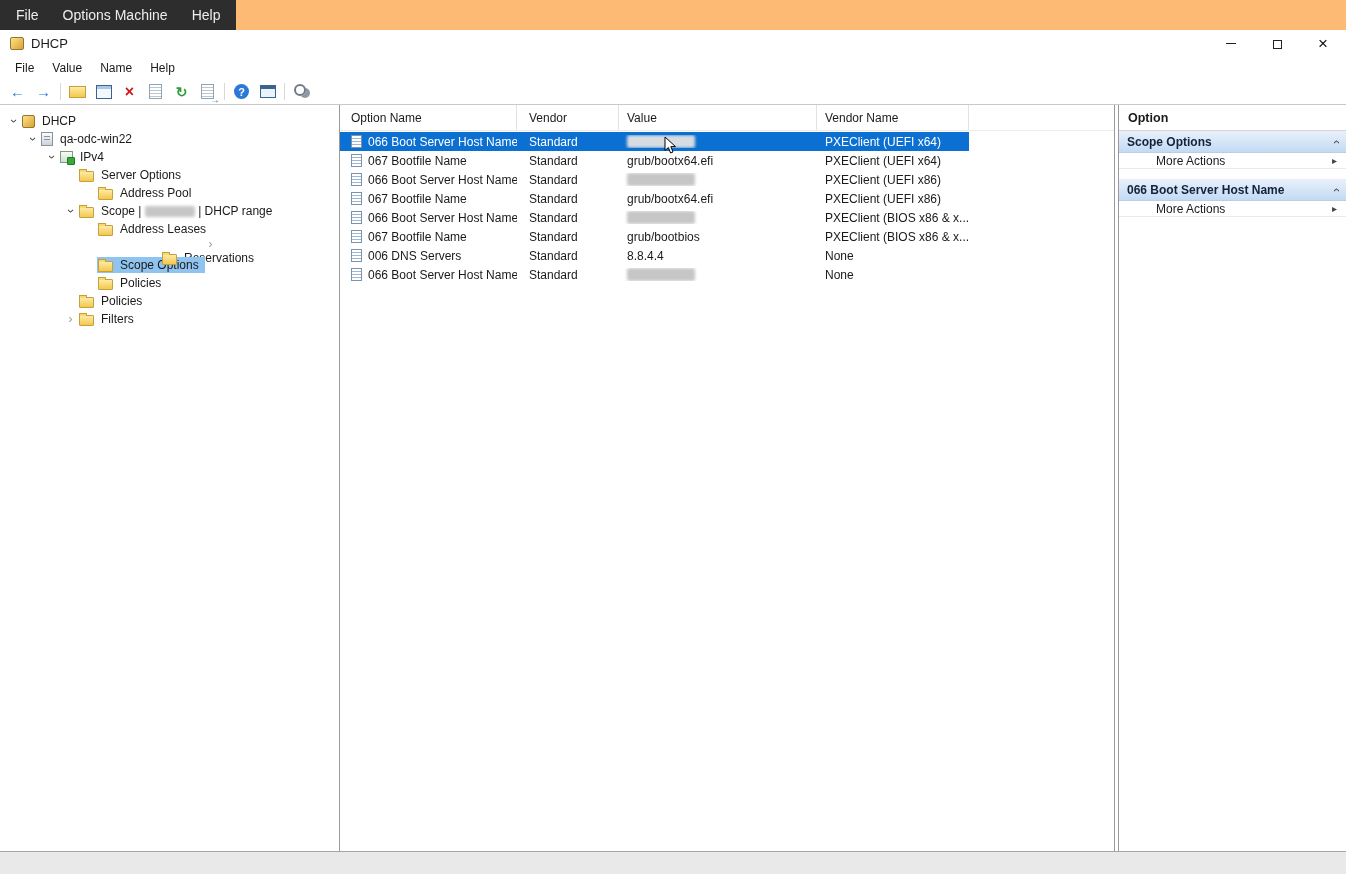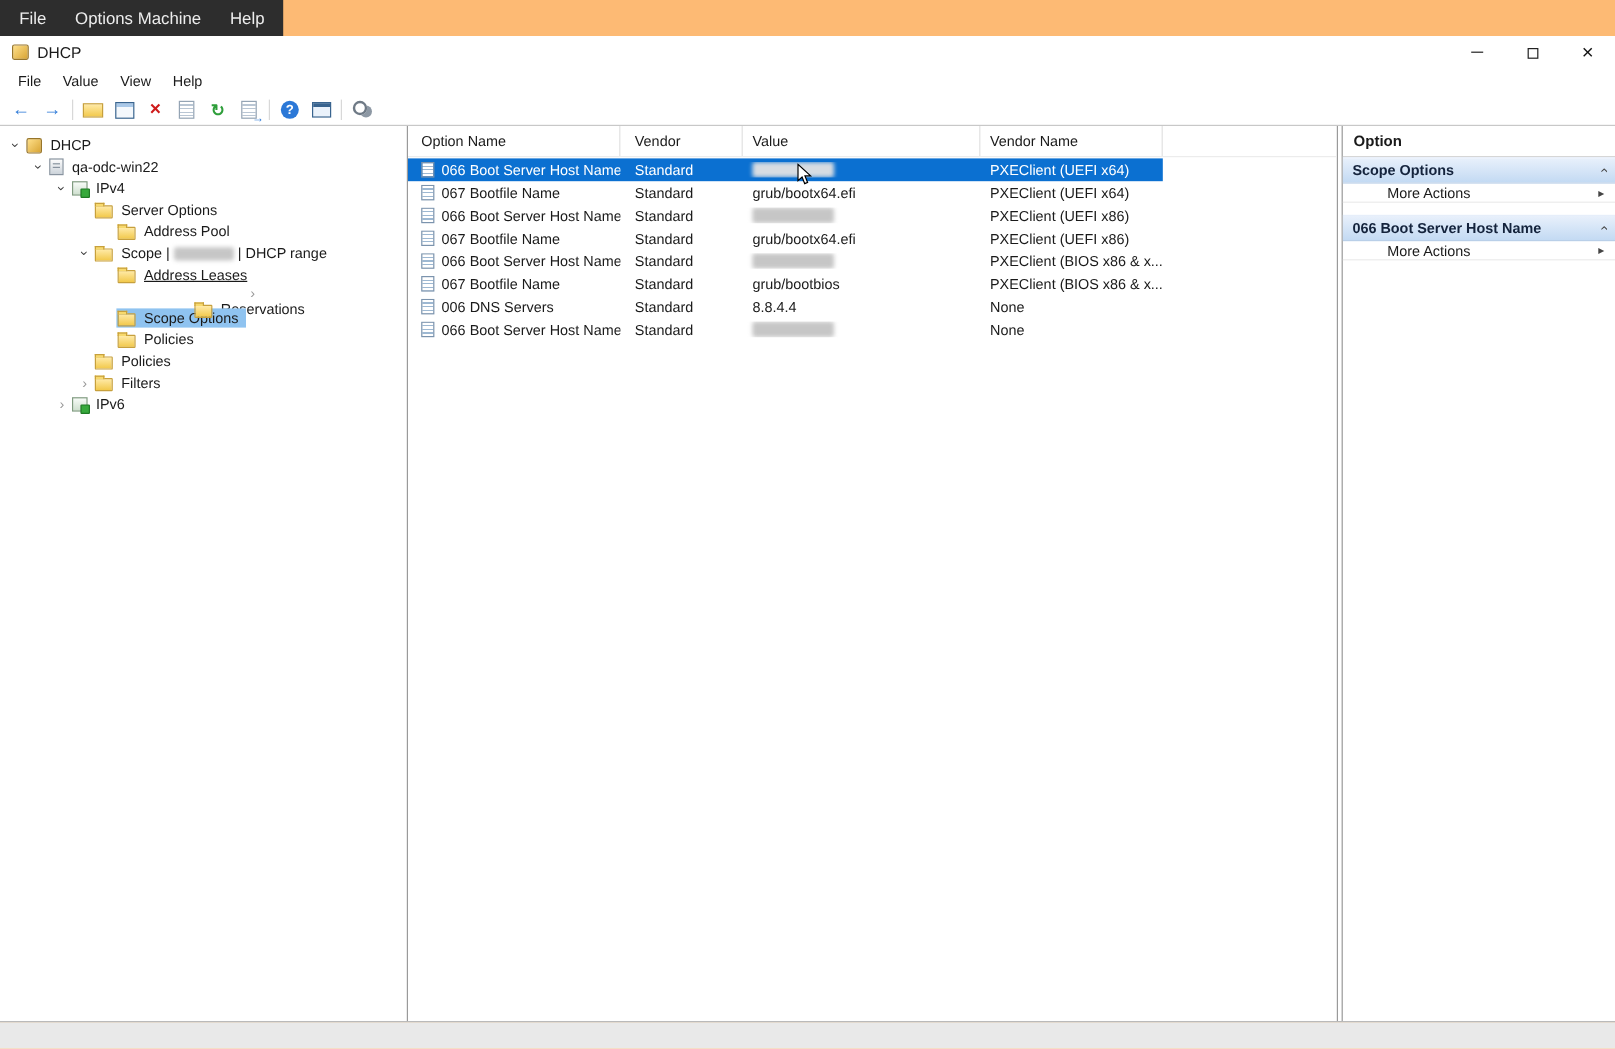--- a/index.html
+++ b/index.html
@@ -126,21 +126,21 @@
           </div>
         <div class="win-btn">
             <span class="glyph-close"></span>
           </div>
       </div>
     </div>
 
     <div class="menubar">
       <span class="menu-item">File</span>
       <span class="menu-item">Value</span>
-      <span class="menu-item">View</span>
+      <span class="menu-item">Name</span>
       <span class="menu-item">Help</span>
     </div>
 
     <div class="toolbar">
         <div class="tb-btn" data-icon="back-icon"></div>
         <div class="tb-btn" data-icon="forward-icon"></div>
         <div class="tb-sep"></div>
         <div class="tb-btn" data-icon="show-hide-tree-icon"></div>
         <div class="tb-btn" data-icon="properties-icon"></div>
         <div class="tb-btn" data-icon="delete-icon"></div>
@@ -192,21 +192,21 @@
               <span class="tree-label">Address Pool</span>
             </span>
           </div>
           <div class="tree-item" style="padding-left: 63px;">
             <span class="twisty exp"></span>
             <span class="node-content">
               <span class="tree-icon folder" data-icon="scope-folder-icon"></span>
               <span class="tree-label"><span>Scope | </span><span class="redacted tree-redacted"></span><span> | DHCP range</span></span>
             </span>
           </div>
-          <div class="tree-item" style="padding-left: 82px; text-decoration: underline;">
+          <div class="tree-item" style="padding-left: 82px;">
             <span class="twisty"></span>
             <span class="node-content">
               <span class="tree-icon folder" data-icon="address-leases-icon"></span>
               <span class="tree-label">Address Leases</span>
             </span>
           </div>
           <div class="tree-item" style="padding-left: 82px; flex-direction: column;">
             <span class="twisty col"></span>
             <span class="node-content">
               <span class="tree-icon folder" data-icon="reservations-icon"></span>
@@ -232,27 +232,20 @@
             <span class="node-content">
               <span class="tree-icon folder" data-icon="policies-icon"></span>
               <span class="tree-label">Policies</span>
             </span>
           </div>
           <div class="tree-item" style="padding-left: 63px;">
             <span class="twisty col"></span>
             <span class="node-content">
               <span class="tree-icon folder" data-icon="filters-icon"></span>
               <span class="tree-label">Filters</span>
-            </span>
-          </div>
-          <div class="tree-item" style="padding-left: 44px;">
-            <span class="twisty col"></span>
-            <span class="node-content">
-              <span class="tree-icon" data-icon="ipv6-icon"></span>
-              <span class="tree-label">IPv6</span>
             </span>
           </div>
         </div>
 
       <div class="list-pane">
         <div class="list-header">
           <span class="hcell c-opt">Option Name</span>
           <span class="hcell c-ven">Vendor</span>
           <span class="hcell c-val">Value</span>
           <span class="hcell c-pol">Vendor Name</span>

